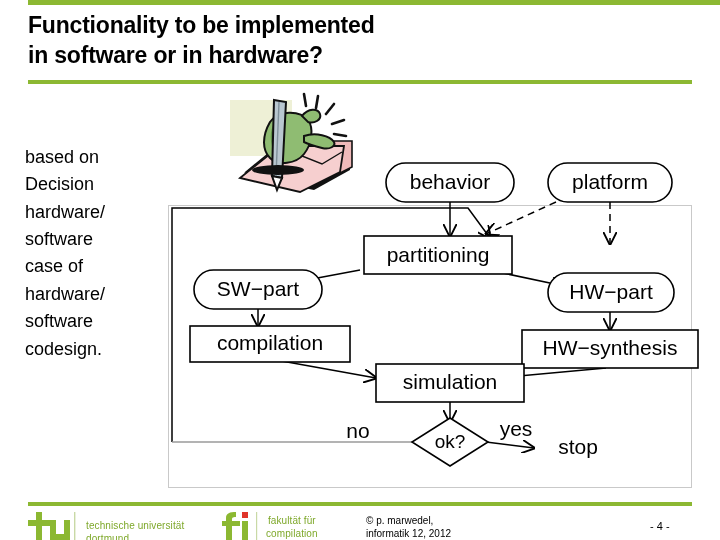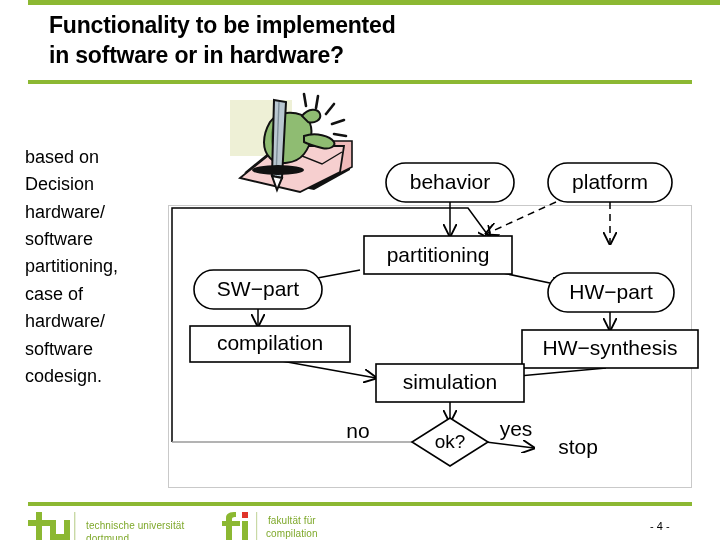--- a/index.html
+++ b/index.html
@@ -47,21 +47,21 @@
     position: absolute;
     left: 28px;
     top: 10px;
     width: 640px;
     font-size: 23px;
     font-weight: bold;
     line-height: 1.32;
     color: #000000;
     letter-spacing: -0.2px;
   }
-  #title .tline { display: block; margin-left: 21px; }
+  #title .tline { display: block; }
   
   #body-text {
     position: absolute;
     left: 25px;
     top: 144px;
     width: 150px;
     font-size: 18px;
     line-height: 1.52;
     color: #000000;
   }
@@ -209,21 +209,20 @@
     <span class="tline">in software or in hardware?</span>
   </div>
 
   <div class="title-rule"></div>
 
   <div id="body-text">
     <span class="bline">based on</span>
     <span class="bline">Decision</span>
     <span class="bline">hardware/</span>
     <span class="bline">software</span>
-    <span class="bline">partitioning,</span>
     <span class="bline">case of</span>
     <span class="bline">hardware/</span>
     <span class="bline">software</span>
     <span class="bline">codesign.</span>
   </div>
 
   <svg id="clipart" viewBox="0 0 150 105">
 
     <rect x="8" y="8" width="62" height="56" fill="#eef0d6"></rect>
 
@@ -379,18 +378,22 @@
         <rect x="20" y="0" width="6" height="6" fill="#e0352b"></rect>
 
         <rect x="34" y="0" width="1.2" height="28" fill="#c9d9a6"></rect>
       </svg>
       <div class="txt">
         <span>fakultät für</span>
         <span>compilation</span>
       </div>
     </div>
 
+    <div id="copyright">
+      <span>© p. marwedel,</span>
+      <span>informatik 12,  2012</span>
+    </div>
 
     <div id="page-no">- 4 -</div>
 
   </div>
 
 </div>
 
 </body></html>

